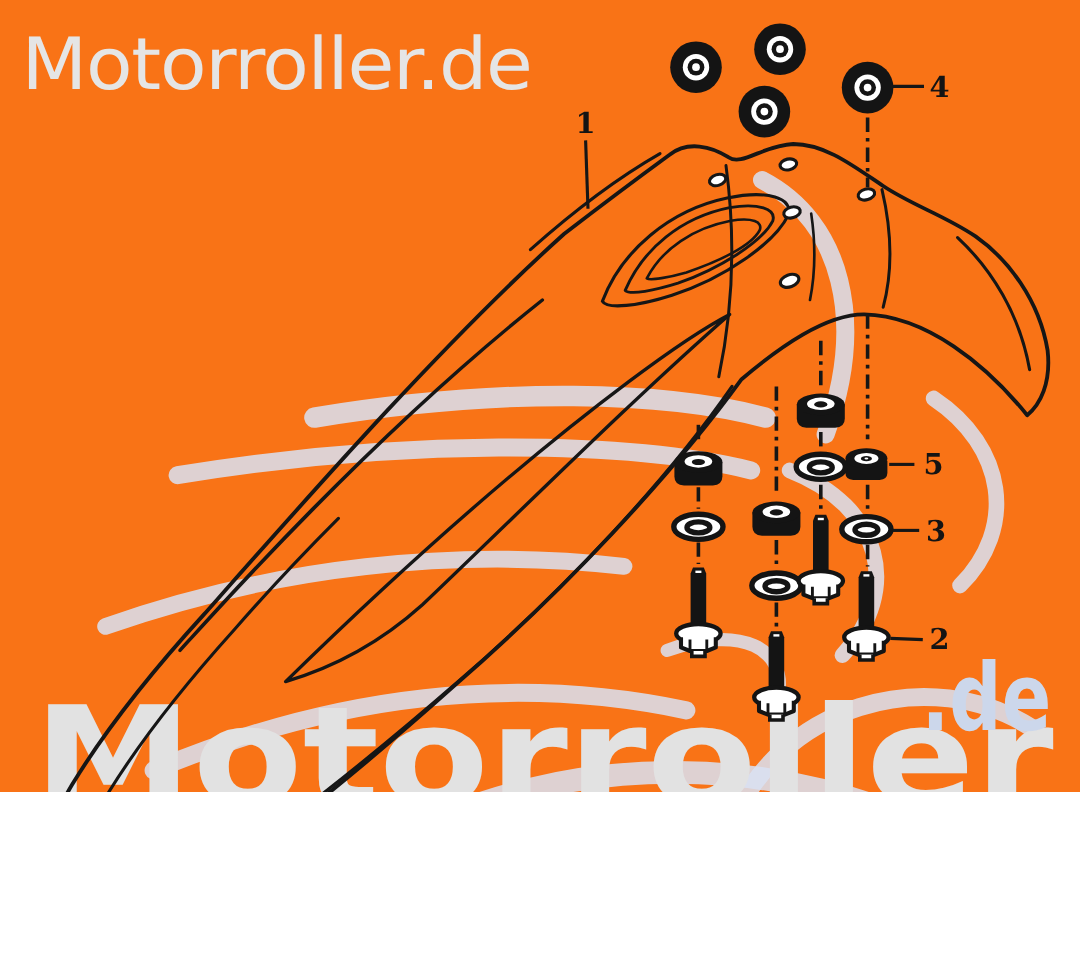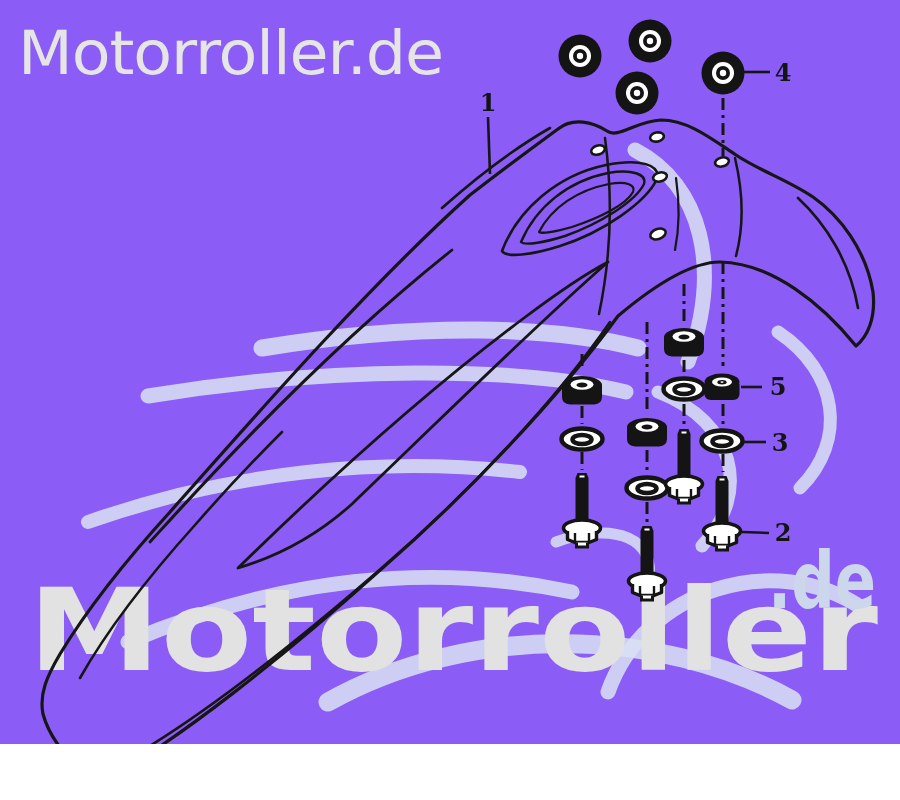--- a/index.html
+++ b/index.html
@@ -1,16 +1,16 @@
 <!DOCTYPE html>
 <html><head>
 <meta charset="utf-8">
 <style>
   html,body{margin:0;padding:0;background:#fff;}
-  .stage{position:relative;width:900px;height:744px;background:#8b5cf6;overflow:hidden;}
+  .stage{position:relative;width:900px;height:660px;background:#f97316;overflow:hidden;}
   svg{position:absolute;inset:0;display:block;}
   .wm-header-text{font-family:"DejaVu Sans",sans-serif;font-weight:500;}
   .wm-giant-text{font-family:"DejaVu Sans",sans-serif;font-weight:700;}
   .callout-num{font-family:"DejaVu Serif",serif;font-weight:700;font-size:24px;}
   .leader{stroke:#161616;stroke-width:2.6;fill:none;}
   .dashdot{stroke:#161616;stroke-width:3;fill:none;stroke-dasharray:12 5 3 5;}
   .ln{stroke:#161616;fill:none;stroke-linecap:round;stroke-linejoin:round;}
   .swoosh{fill:none;stroke-linecap:round;opacity:.85;}
 </style>
 </head>

